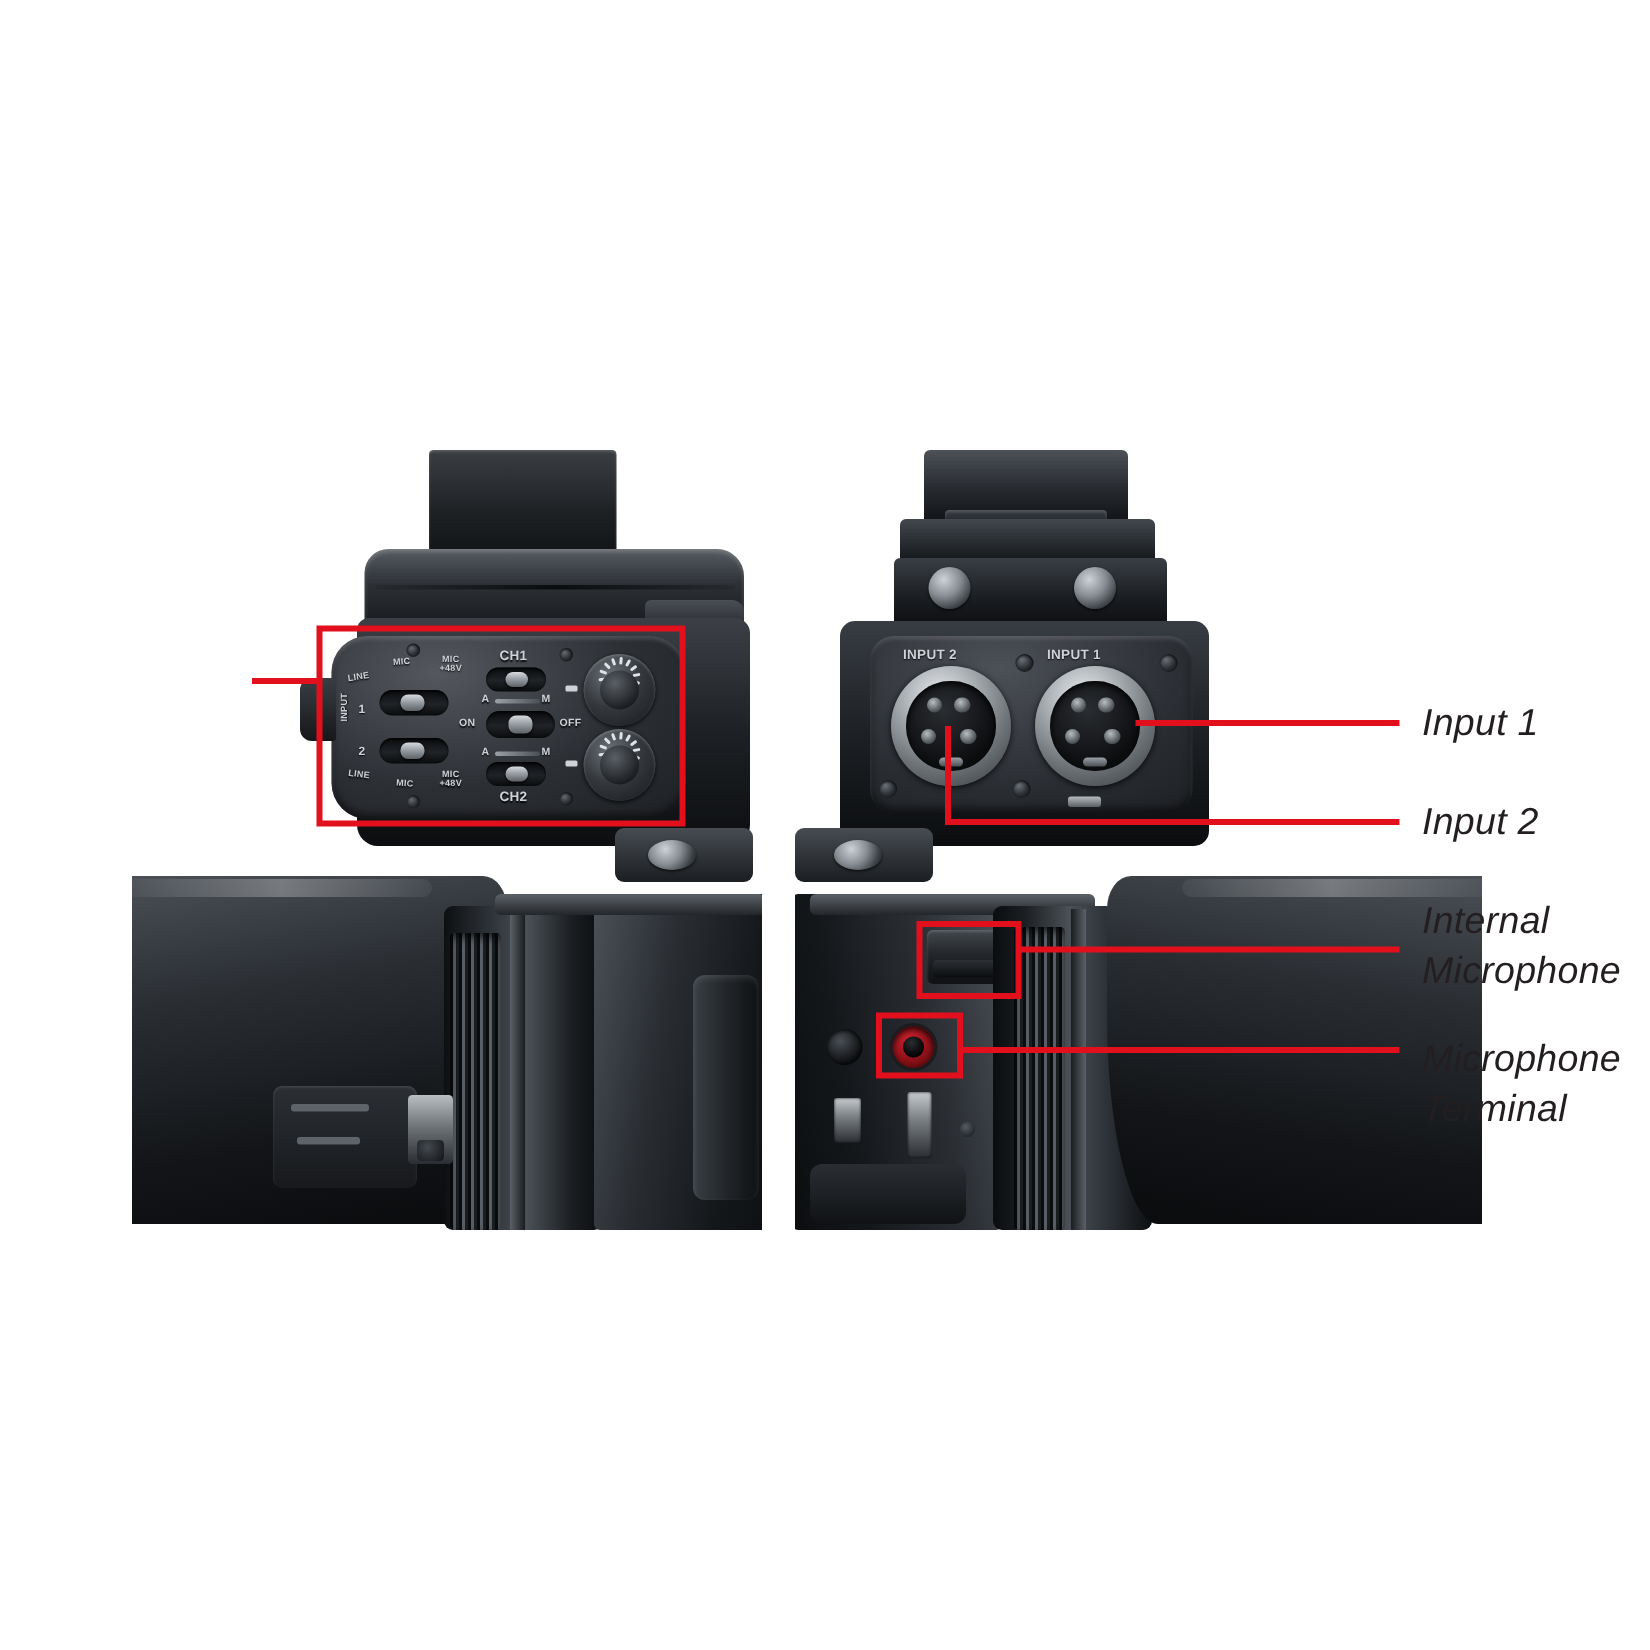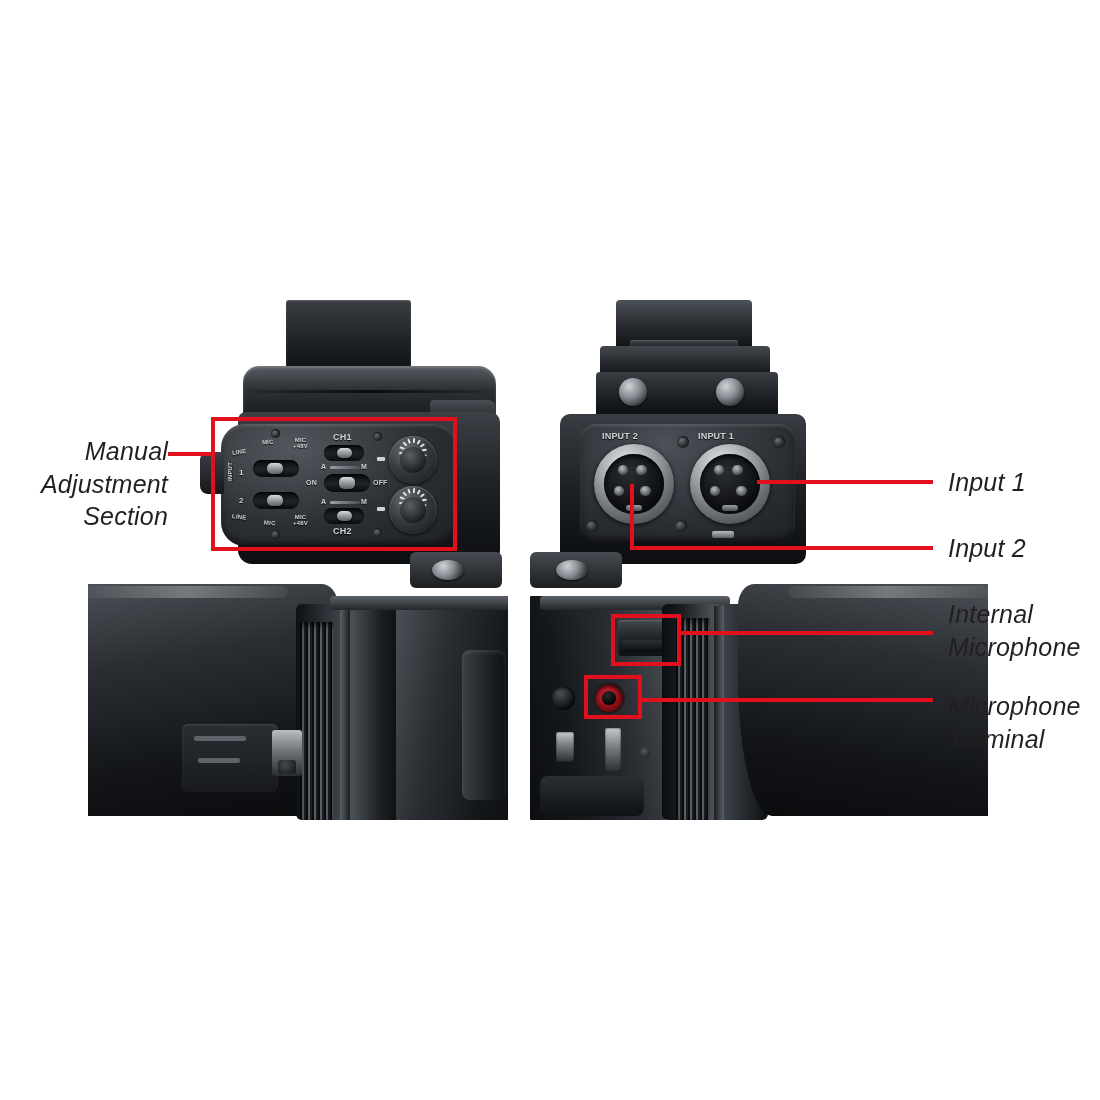--- a/index.html
+++ b/index.html
@@ -378,23 +378,20 @@
 
   <div class="rline" style="left:757px;top:480px;width:176px;height:4px;"></div>
 
   <div class="rline" style="left:630px;top:484px;width:4px;height:66px;"></div>
   <div class="rline" style="left:630px;top:546px;width:303px;height:4px;"></div>
 
   <div class="rline" style="left:679px;top:631px;width:254px;height:4px;"></div>
 
   <div class="rline" style="left:640px;top:698px;width:293px;height:4px;"></div>
 
-  <div class="callout-label cl-left" style="left:20px;top:435px;width:148px;font-size:25px;">Manual
-Adjustment
-Section</div>
 
   <div class="callout-label cl-right" style="left:948px;top:466px;width:150px;font-size:25px;">Input 1</div>
 
   <div class="callout-label cl-right" style="left:948px;top:532px;width:150px;font-size:25px;">Input 2</div>
 
   <div class="callout-label cl-right" style="left:948px;top:598px;width:152px;font-size:25px;">Internal
 Microphone</div>
 
   <div class="callout-label cl-right" style="left:948px;top:690px;width:152px;font-size:25px;">Microphone
 Terminal</div>

